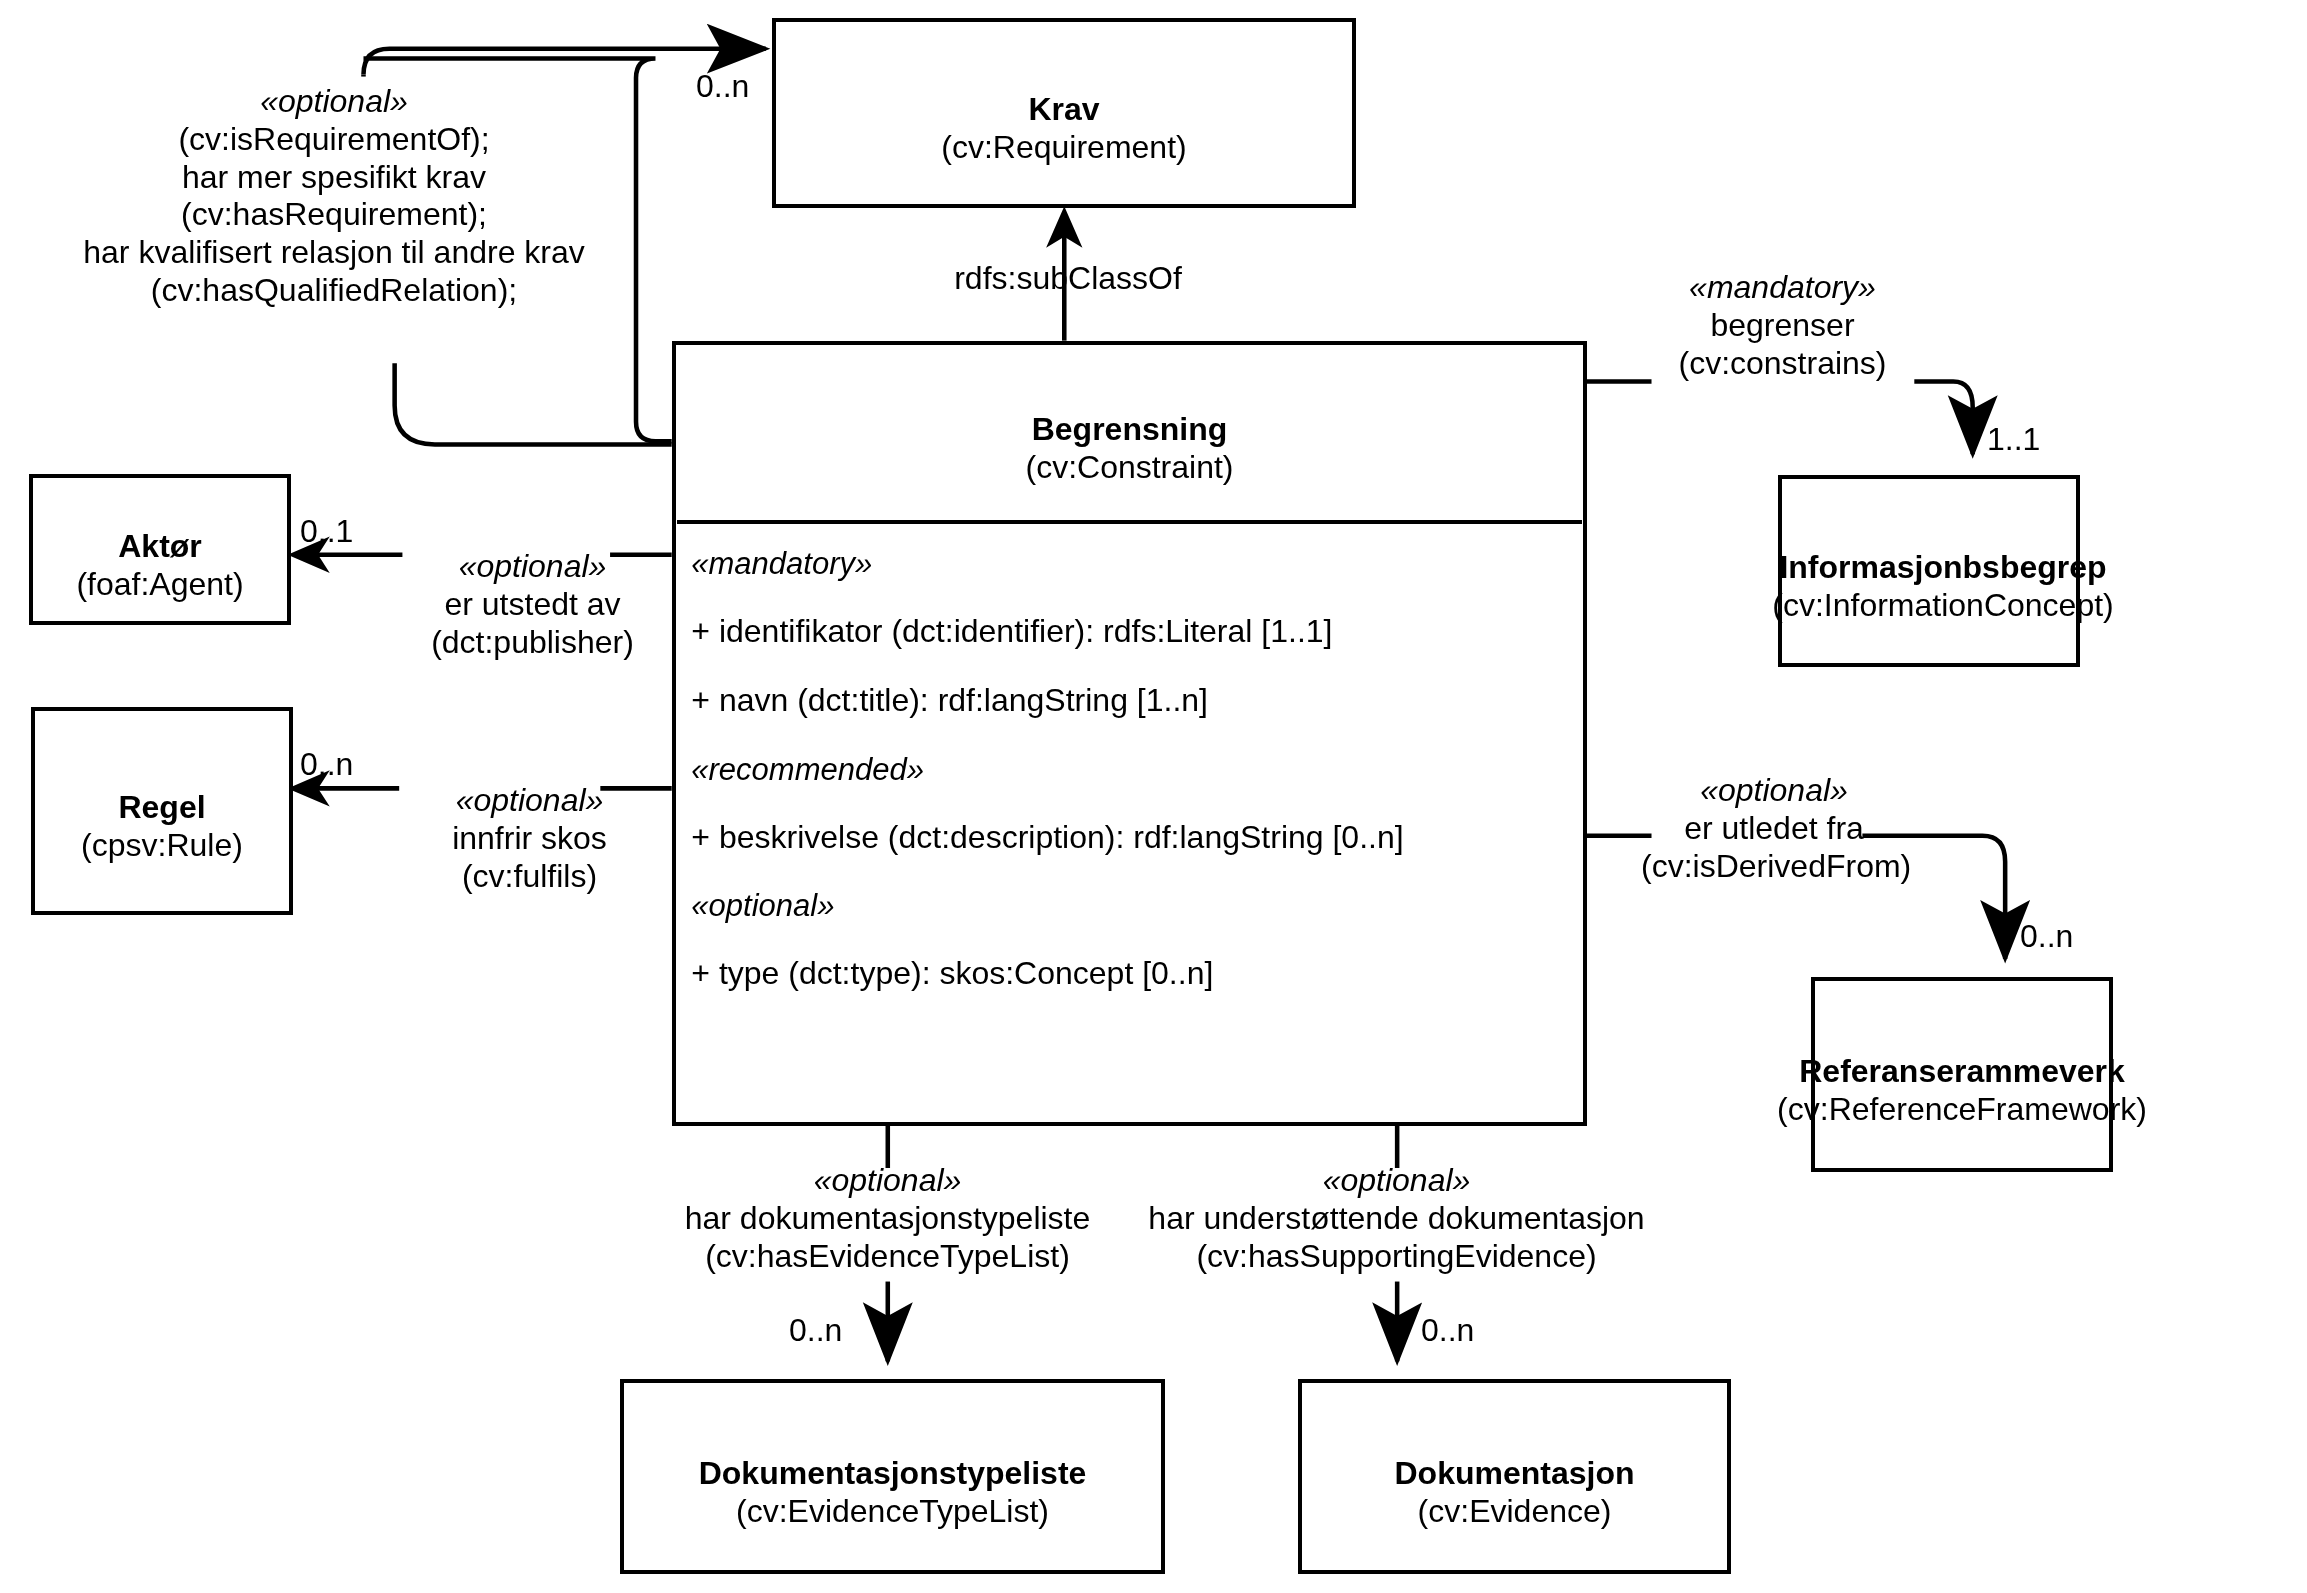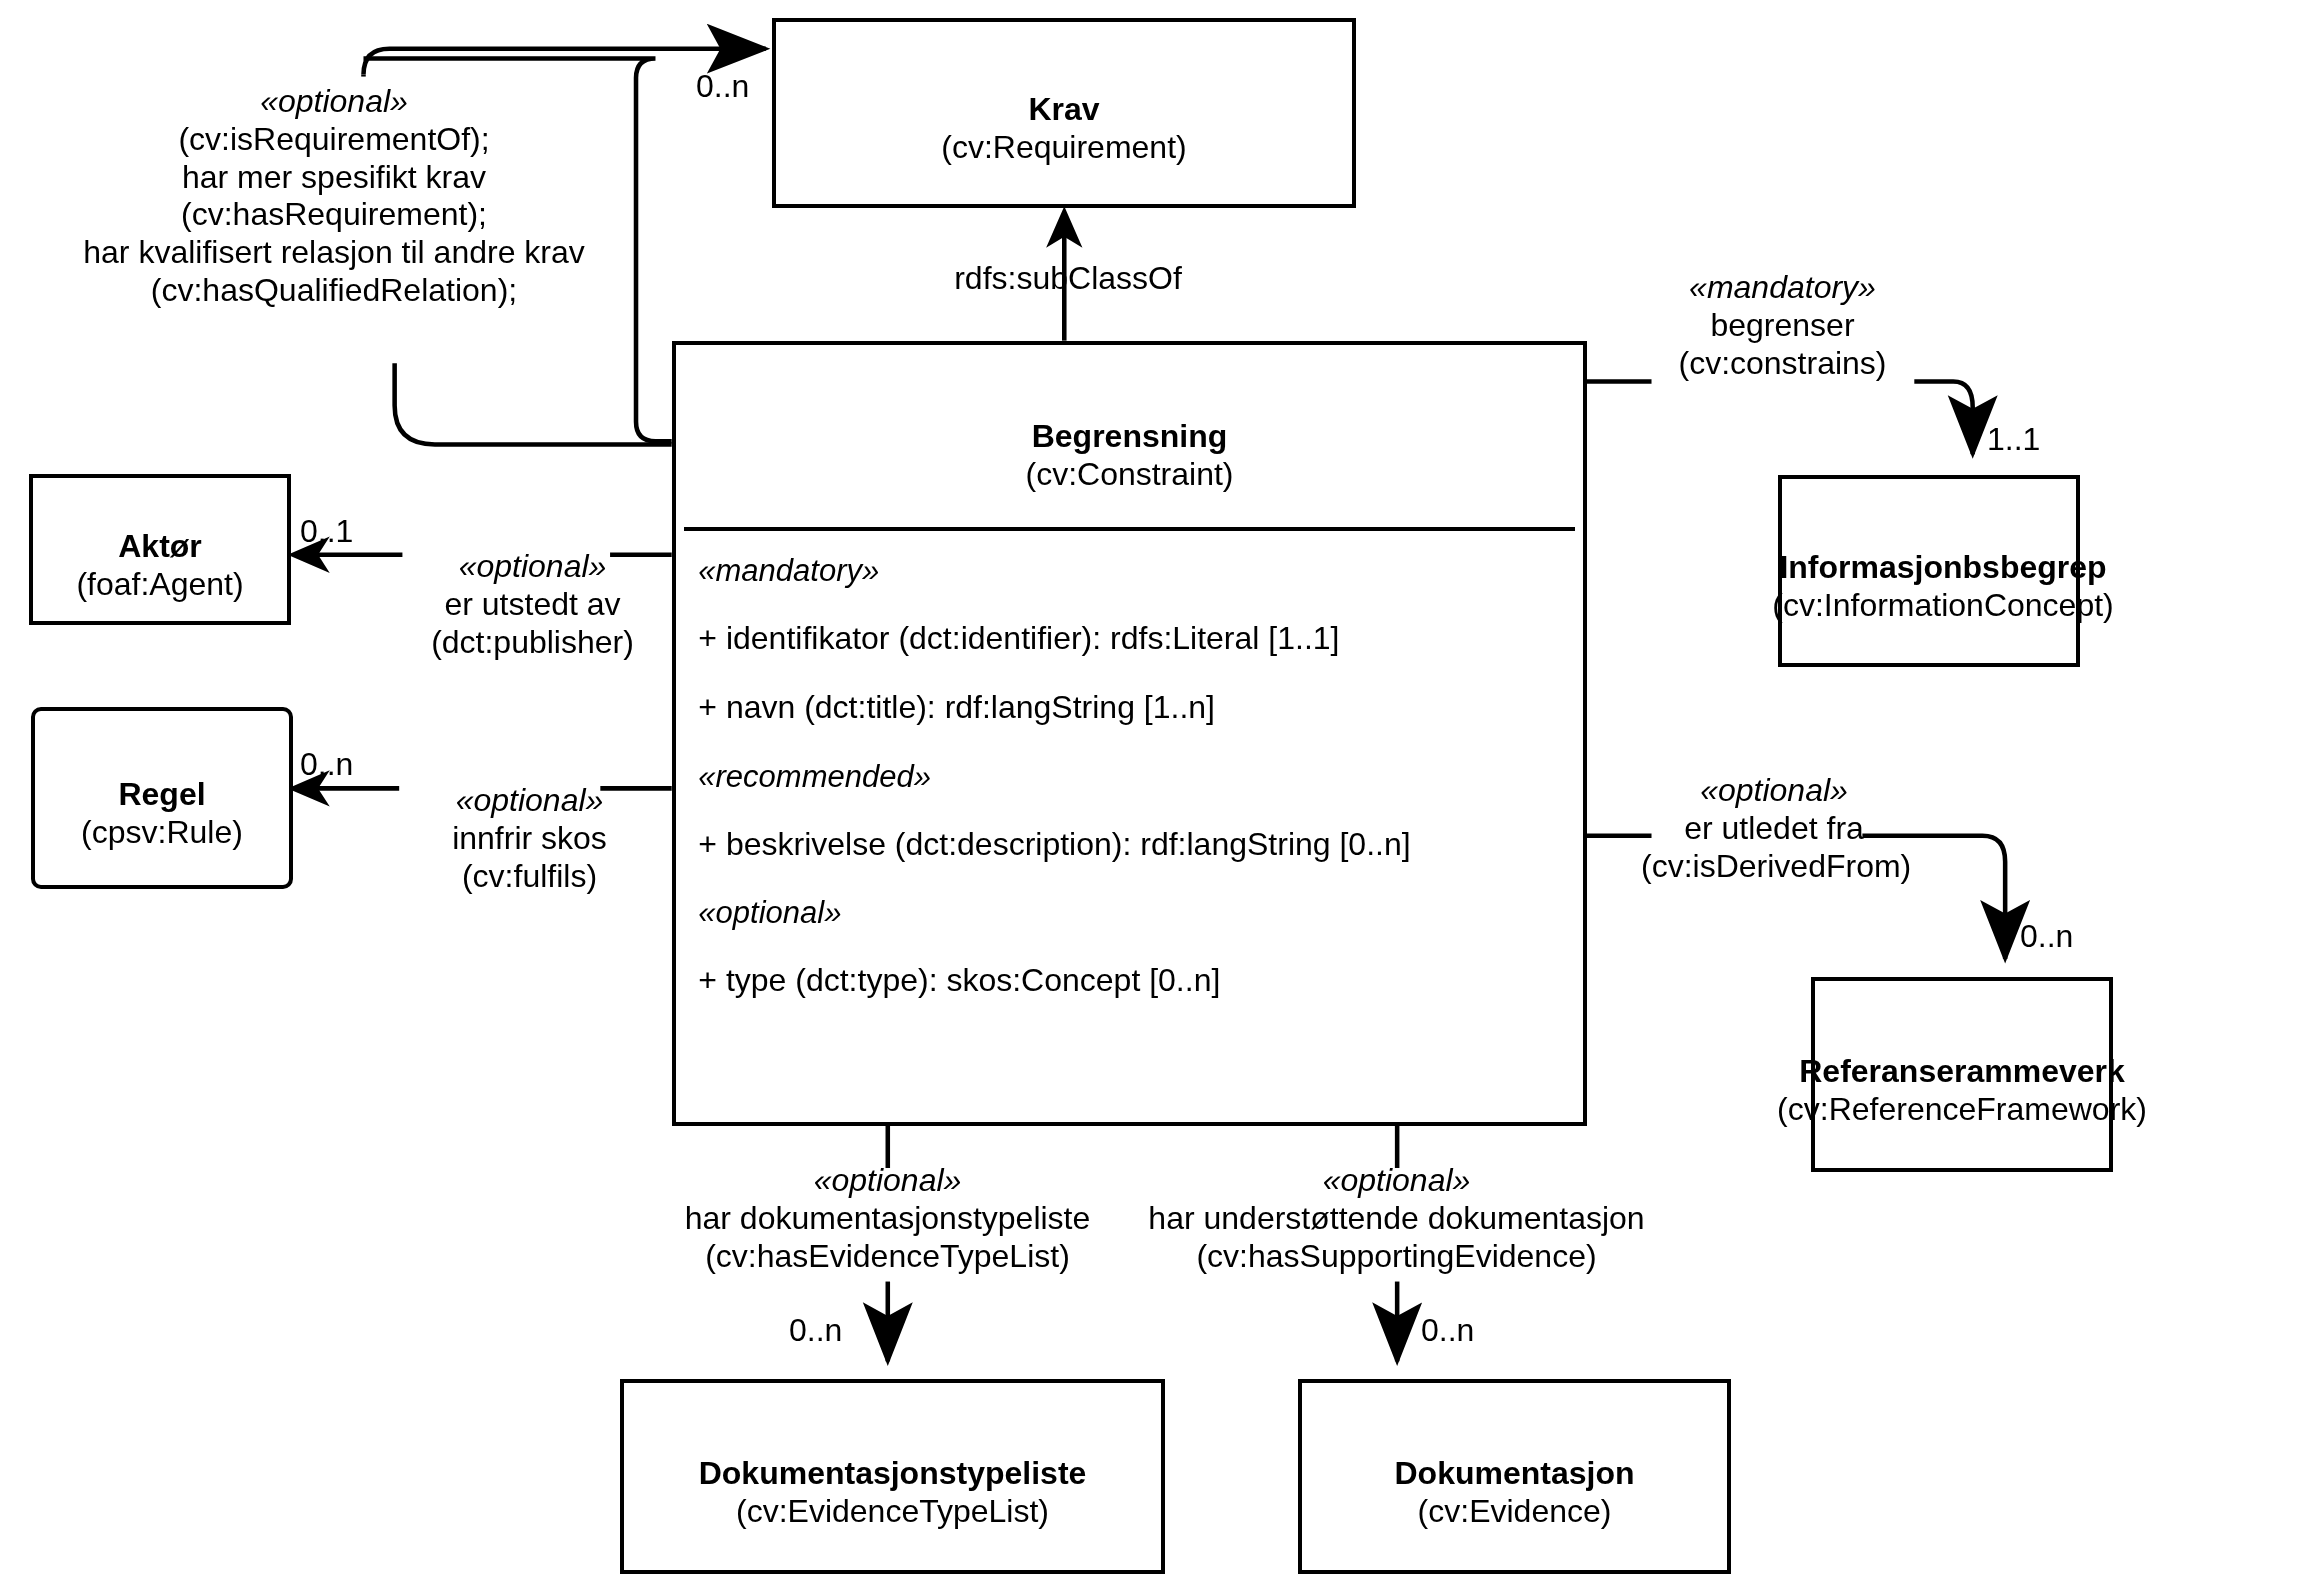--- a/index.html
+++ b/index.html
@@ -43,21 +43,21 @@
     margin-top: 32px;
   }
   .cls-uri {
     font-weight: normal;
     font-size: 32px;
     white-space: nowrap;
   }
   
   #begrensning-box {
     display: block;
-    padding: 8px;
+    padding: 1px;
   }
   #begrensning-header {
     height: 174px;
     display: flex;
     flex-direction: column;
     align-items: center;
     justify-content: center;
     border-bottom: 4.5px solid #000000;
     text-align: center;
   }
@@ -191,21 +191,21 @@
       <div class="stereo">«optional»</div>
       <div class="attr">+ type (dct:type): skos:Concept [0..n]</div>
     </div>
   </div>
 
   <div class="uml-box" id="aktor-box" style="left:29px; top:474px; width:262px; height:151px;">
     <div class="cls-name">Aktør</div>
     <div class="cls-uri">(foaf:Agent)</div>
   </div>
 
-  <div class="uml-box" id="regel-box" style="left:31px; top:707px; width:262px; height:182px;border-radius:10px;">
+  <div class="uml-box" id="regel-box" style="left:31px; top:707px; width:262px; height:208px;">
     <div class="cls-name">Regel</div>
     <div class="cls-uri">(cpsv:Rule)</div>
   </div>
 
   <div class="uml-box" id="informasjonbsbegrep-box" style="left:1778px; top:475px; width:302px; height:192px;padding-left:28px;">
     <div class="cls-name">Informasjonbsbegrep</div>
     <div class="cls-uri">(cv:InformationConcept)</div>
   </div>
 
   <div class="uml-box" id="referanserammeverk-box" style="left:1811px; top:977px; width:302px; height:195px;">

